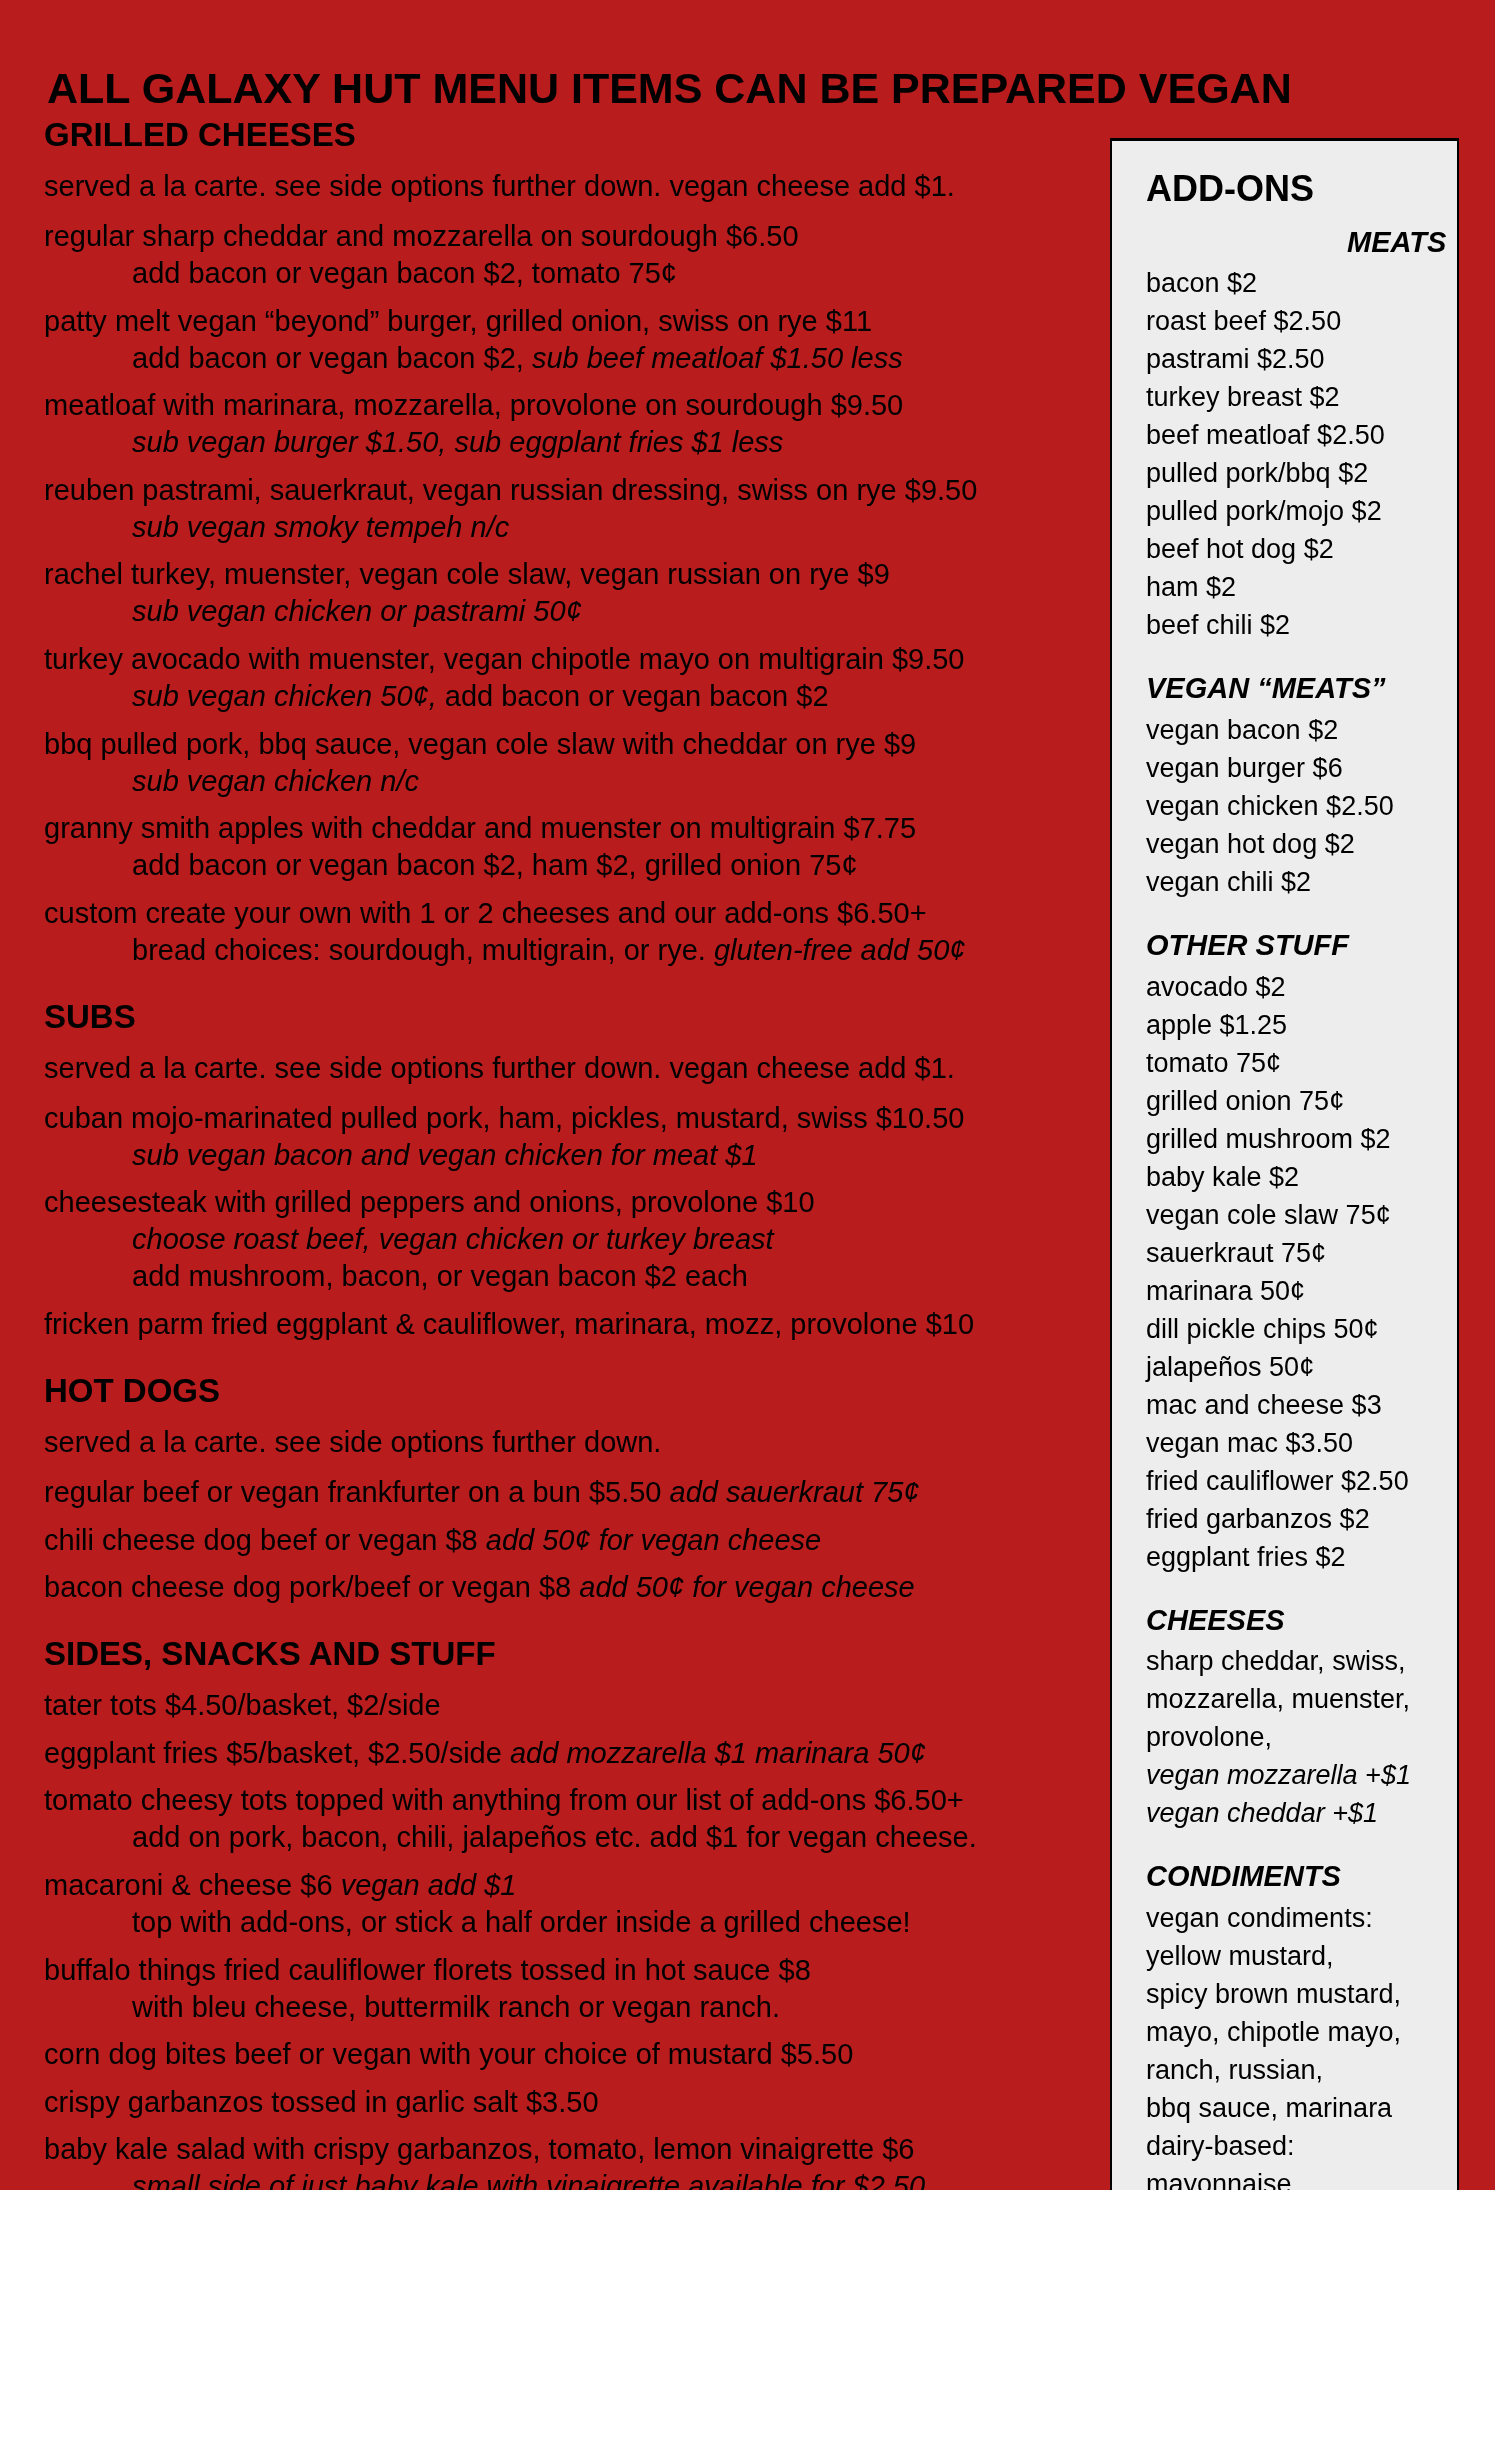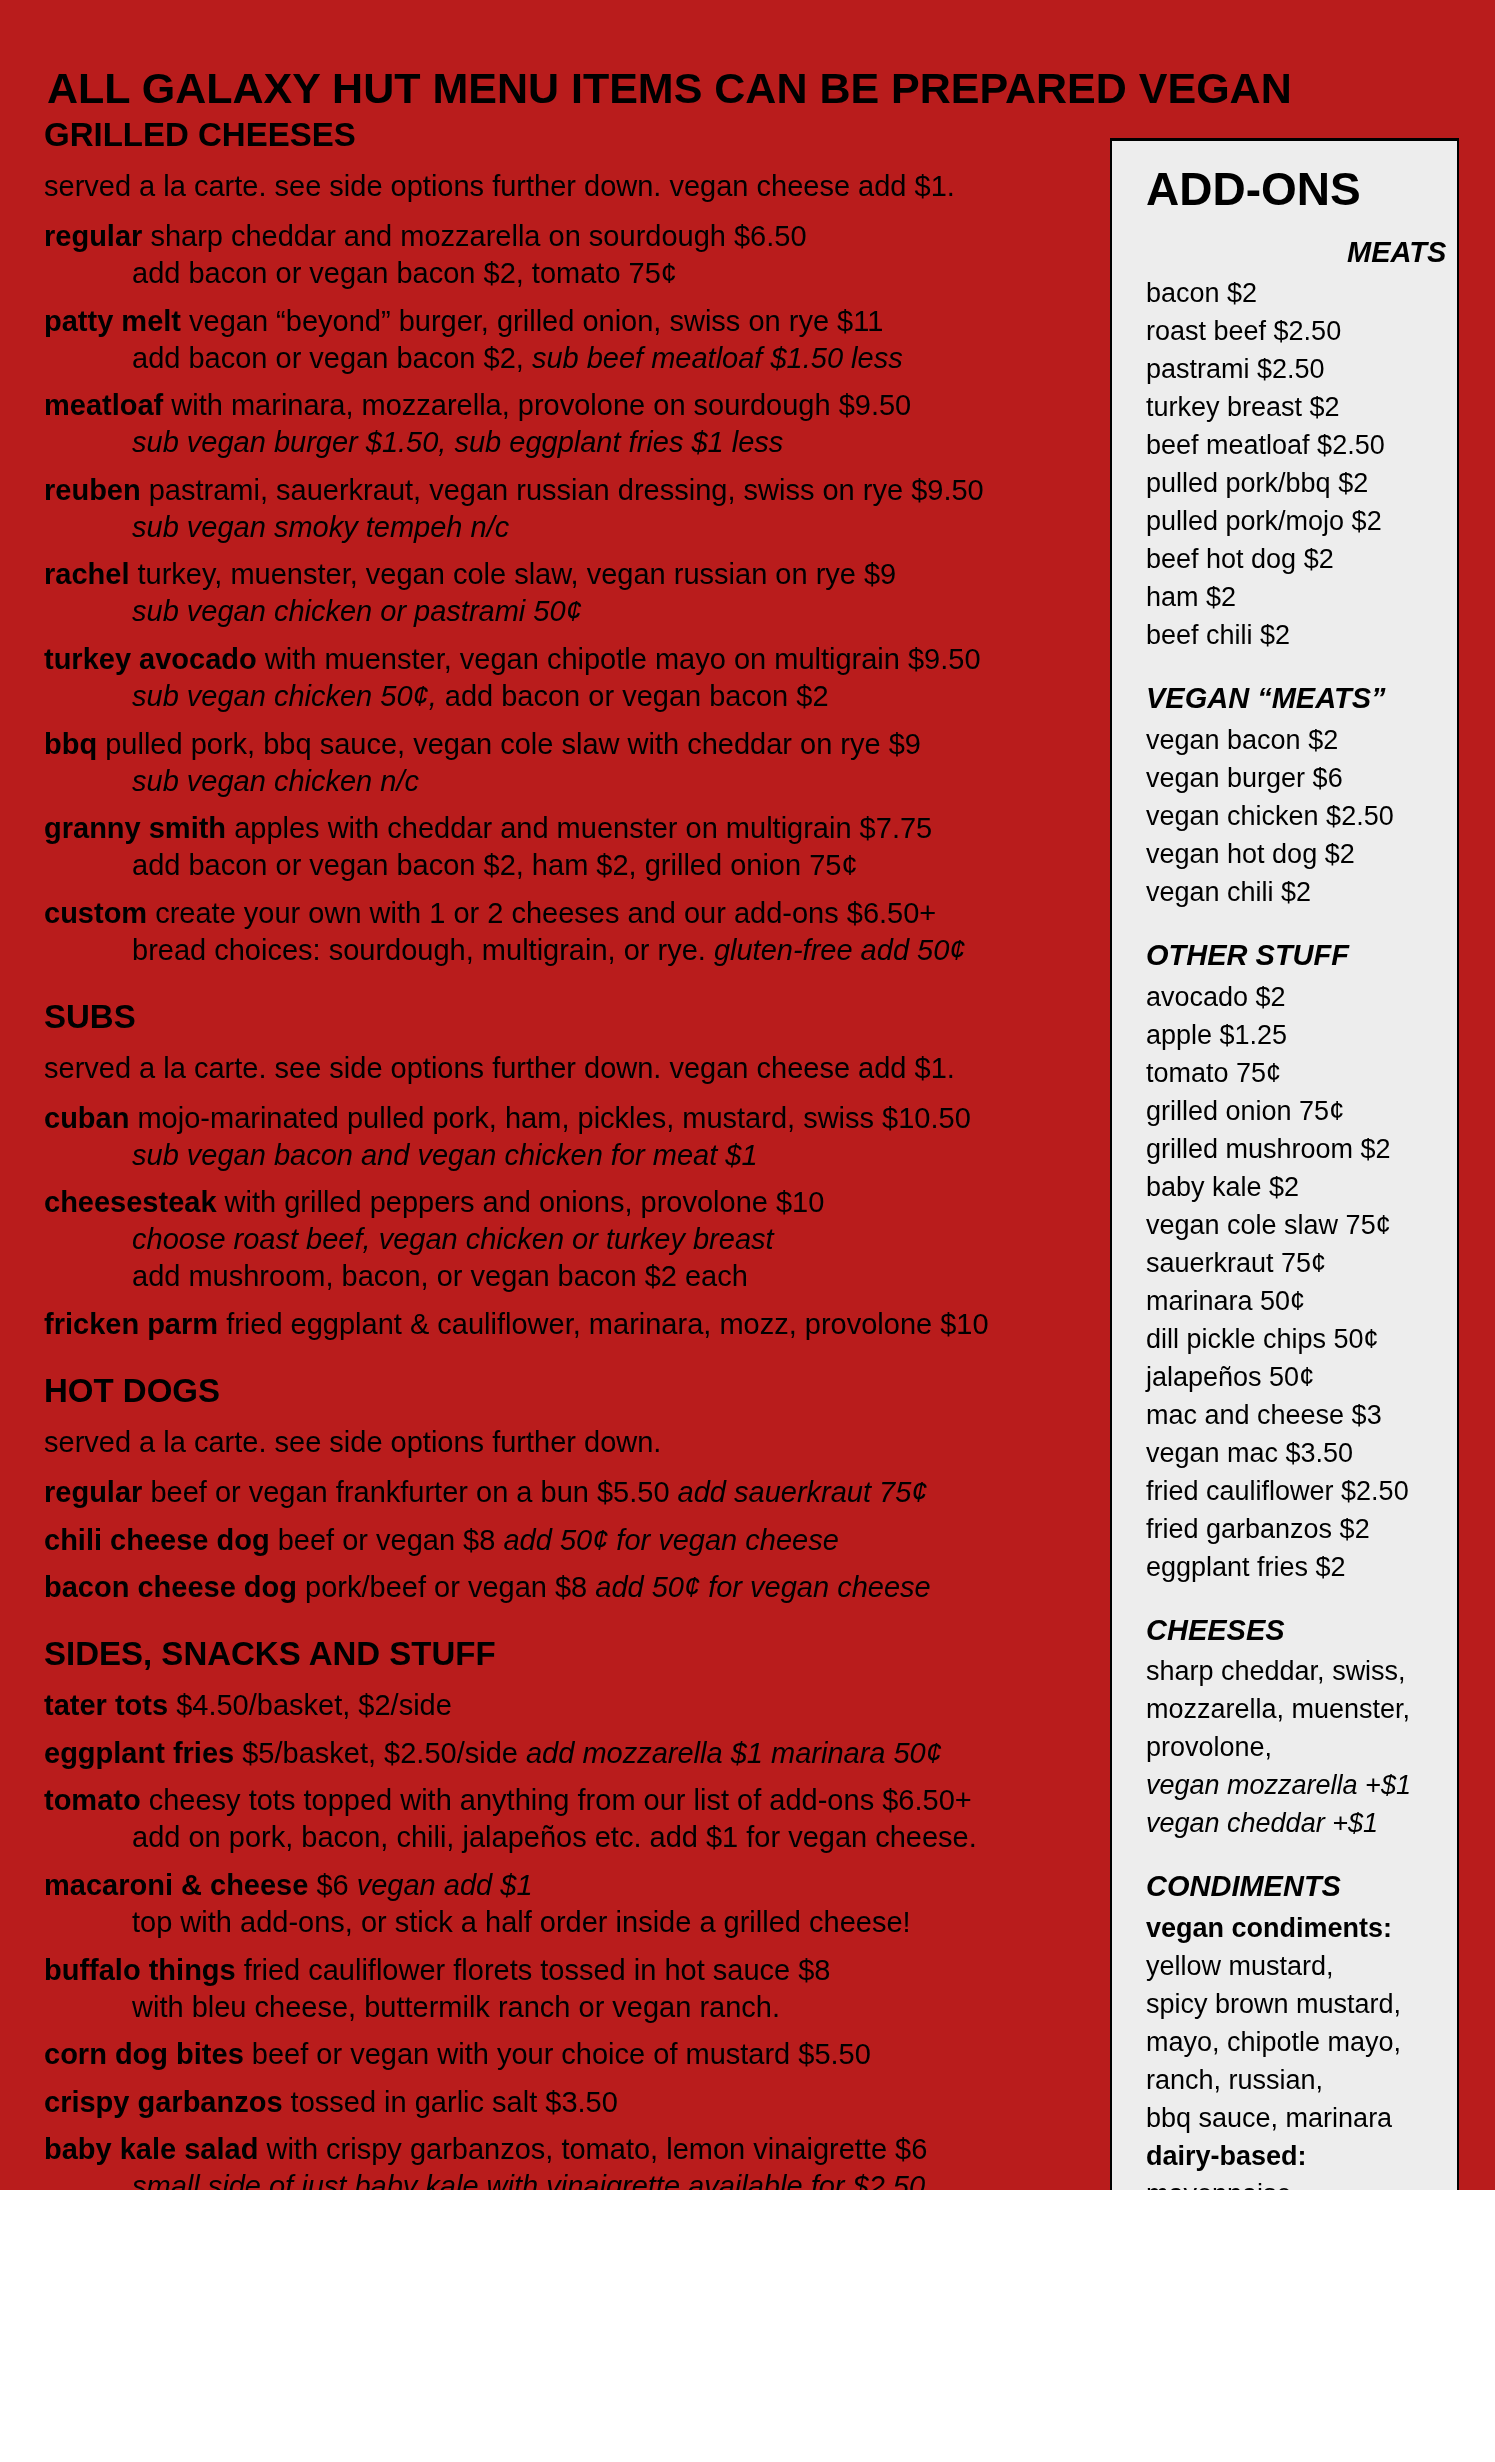--- a/index.html
+++ b/index.html
@@ -23,31 +23,31 @@
     margin:28px 0 13px 0;
   }
   .sec:first-child .sec-heading{margin-top:0;}
   .intro{
     font-size:29px;line-height:37px;margin:0 0 13px 0;
   }
   .item{
     font-size:29px;line-height:37px;margin:0 0 10.6px 0;
   }
   .item .sub{padding-left:88px;}
-  .b{font-weight:bold;}
+  .b{font-weight:normal;}
   .i{font-style:italic;}
   .addons{
     position:absolute;left:1110px;top:138px;width:349px;height:2200px;
     box-sizing:border-box;
     background:#ededed;
     border:2.3px solid #000;border-top-width:3.5px;
     padding:23.5px 10.6px 0 34px;
   }
   .addons-title{
-    font-size:46px;line-height:48px;font-weight:bold;margin:0 0 22px 0;
+    font-size:36px;line-height:48px;font-weight:bold;margin:0 0 12px 0;
   }
   .ao-heading{
     font-size:29px;line-height:35px;font-weight:bold;font-style:italic;
     margin:27px 0 4.7px 0;
   }
   .ao-sec:first-child .ao-heading{margin-top:0;text-align:right;}
   .ao-line{font-size:27px;line-height:38px;}
   .footer{
     position:absolute;left:44px;top:2366px;width:1416px;
     display:flex;justify-content:space-between;align-items:baseline;

